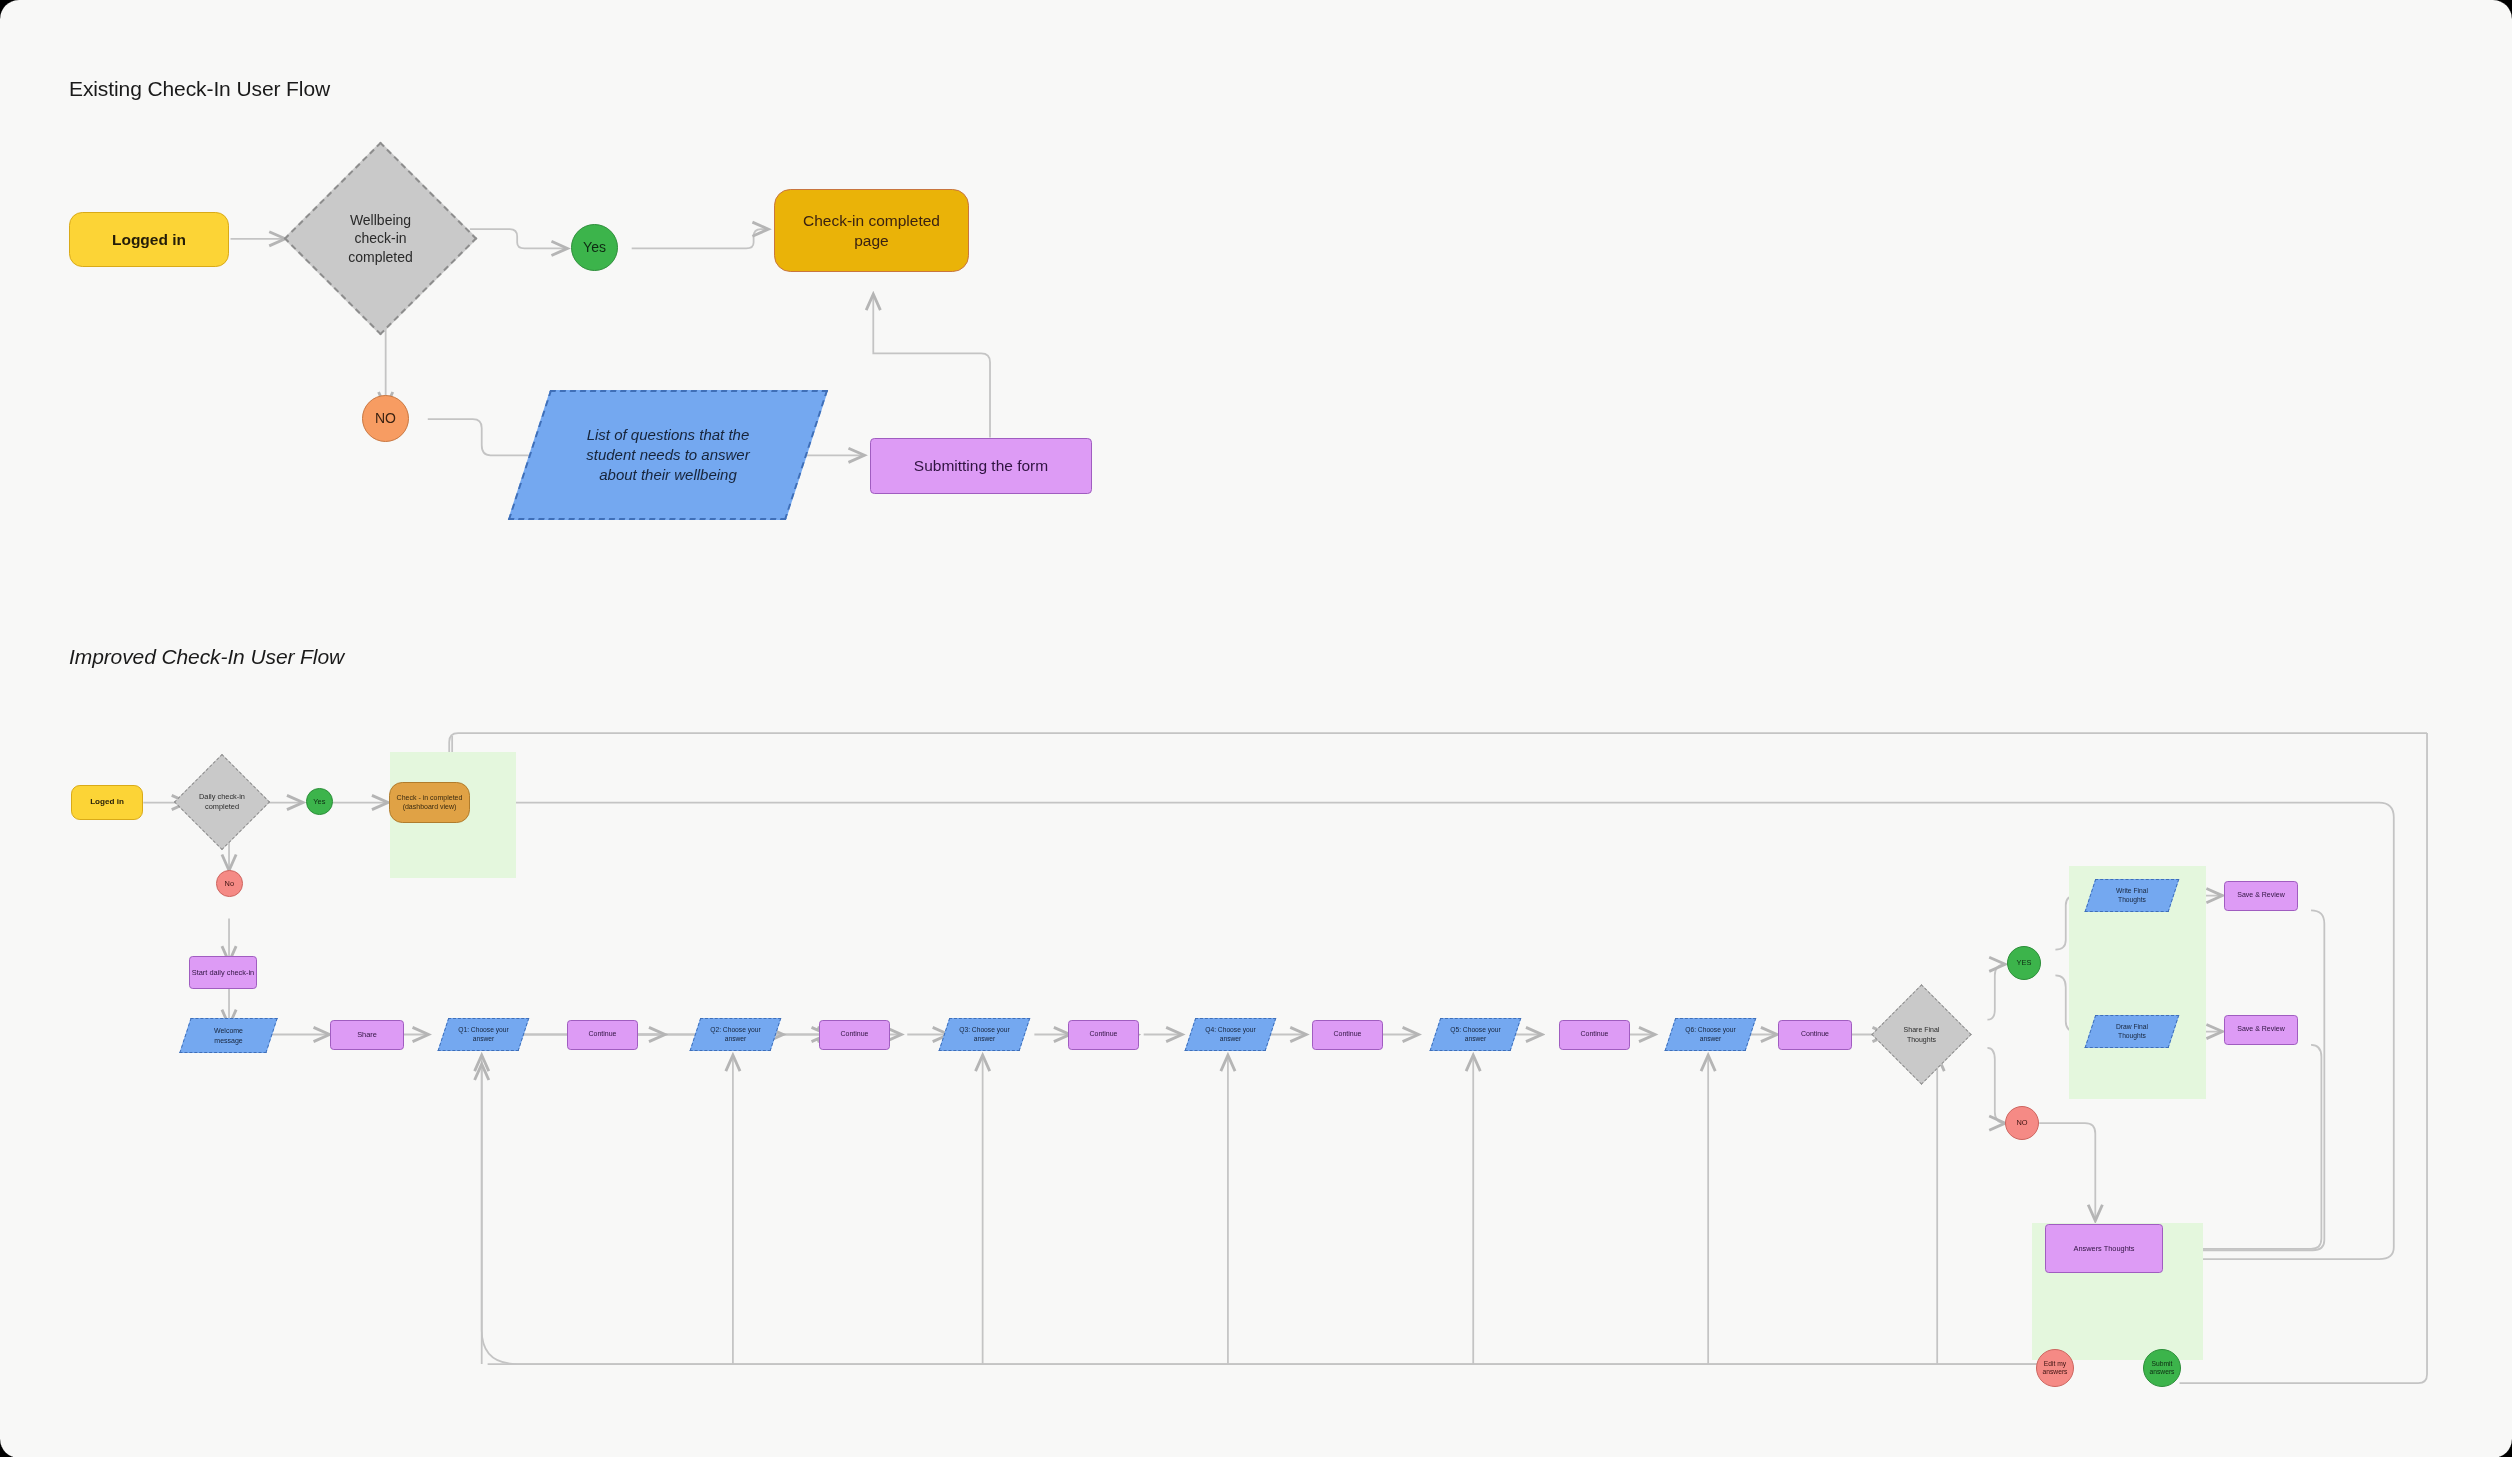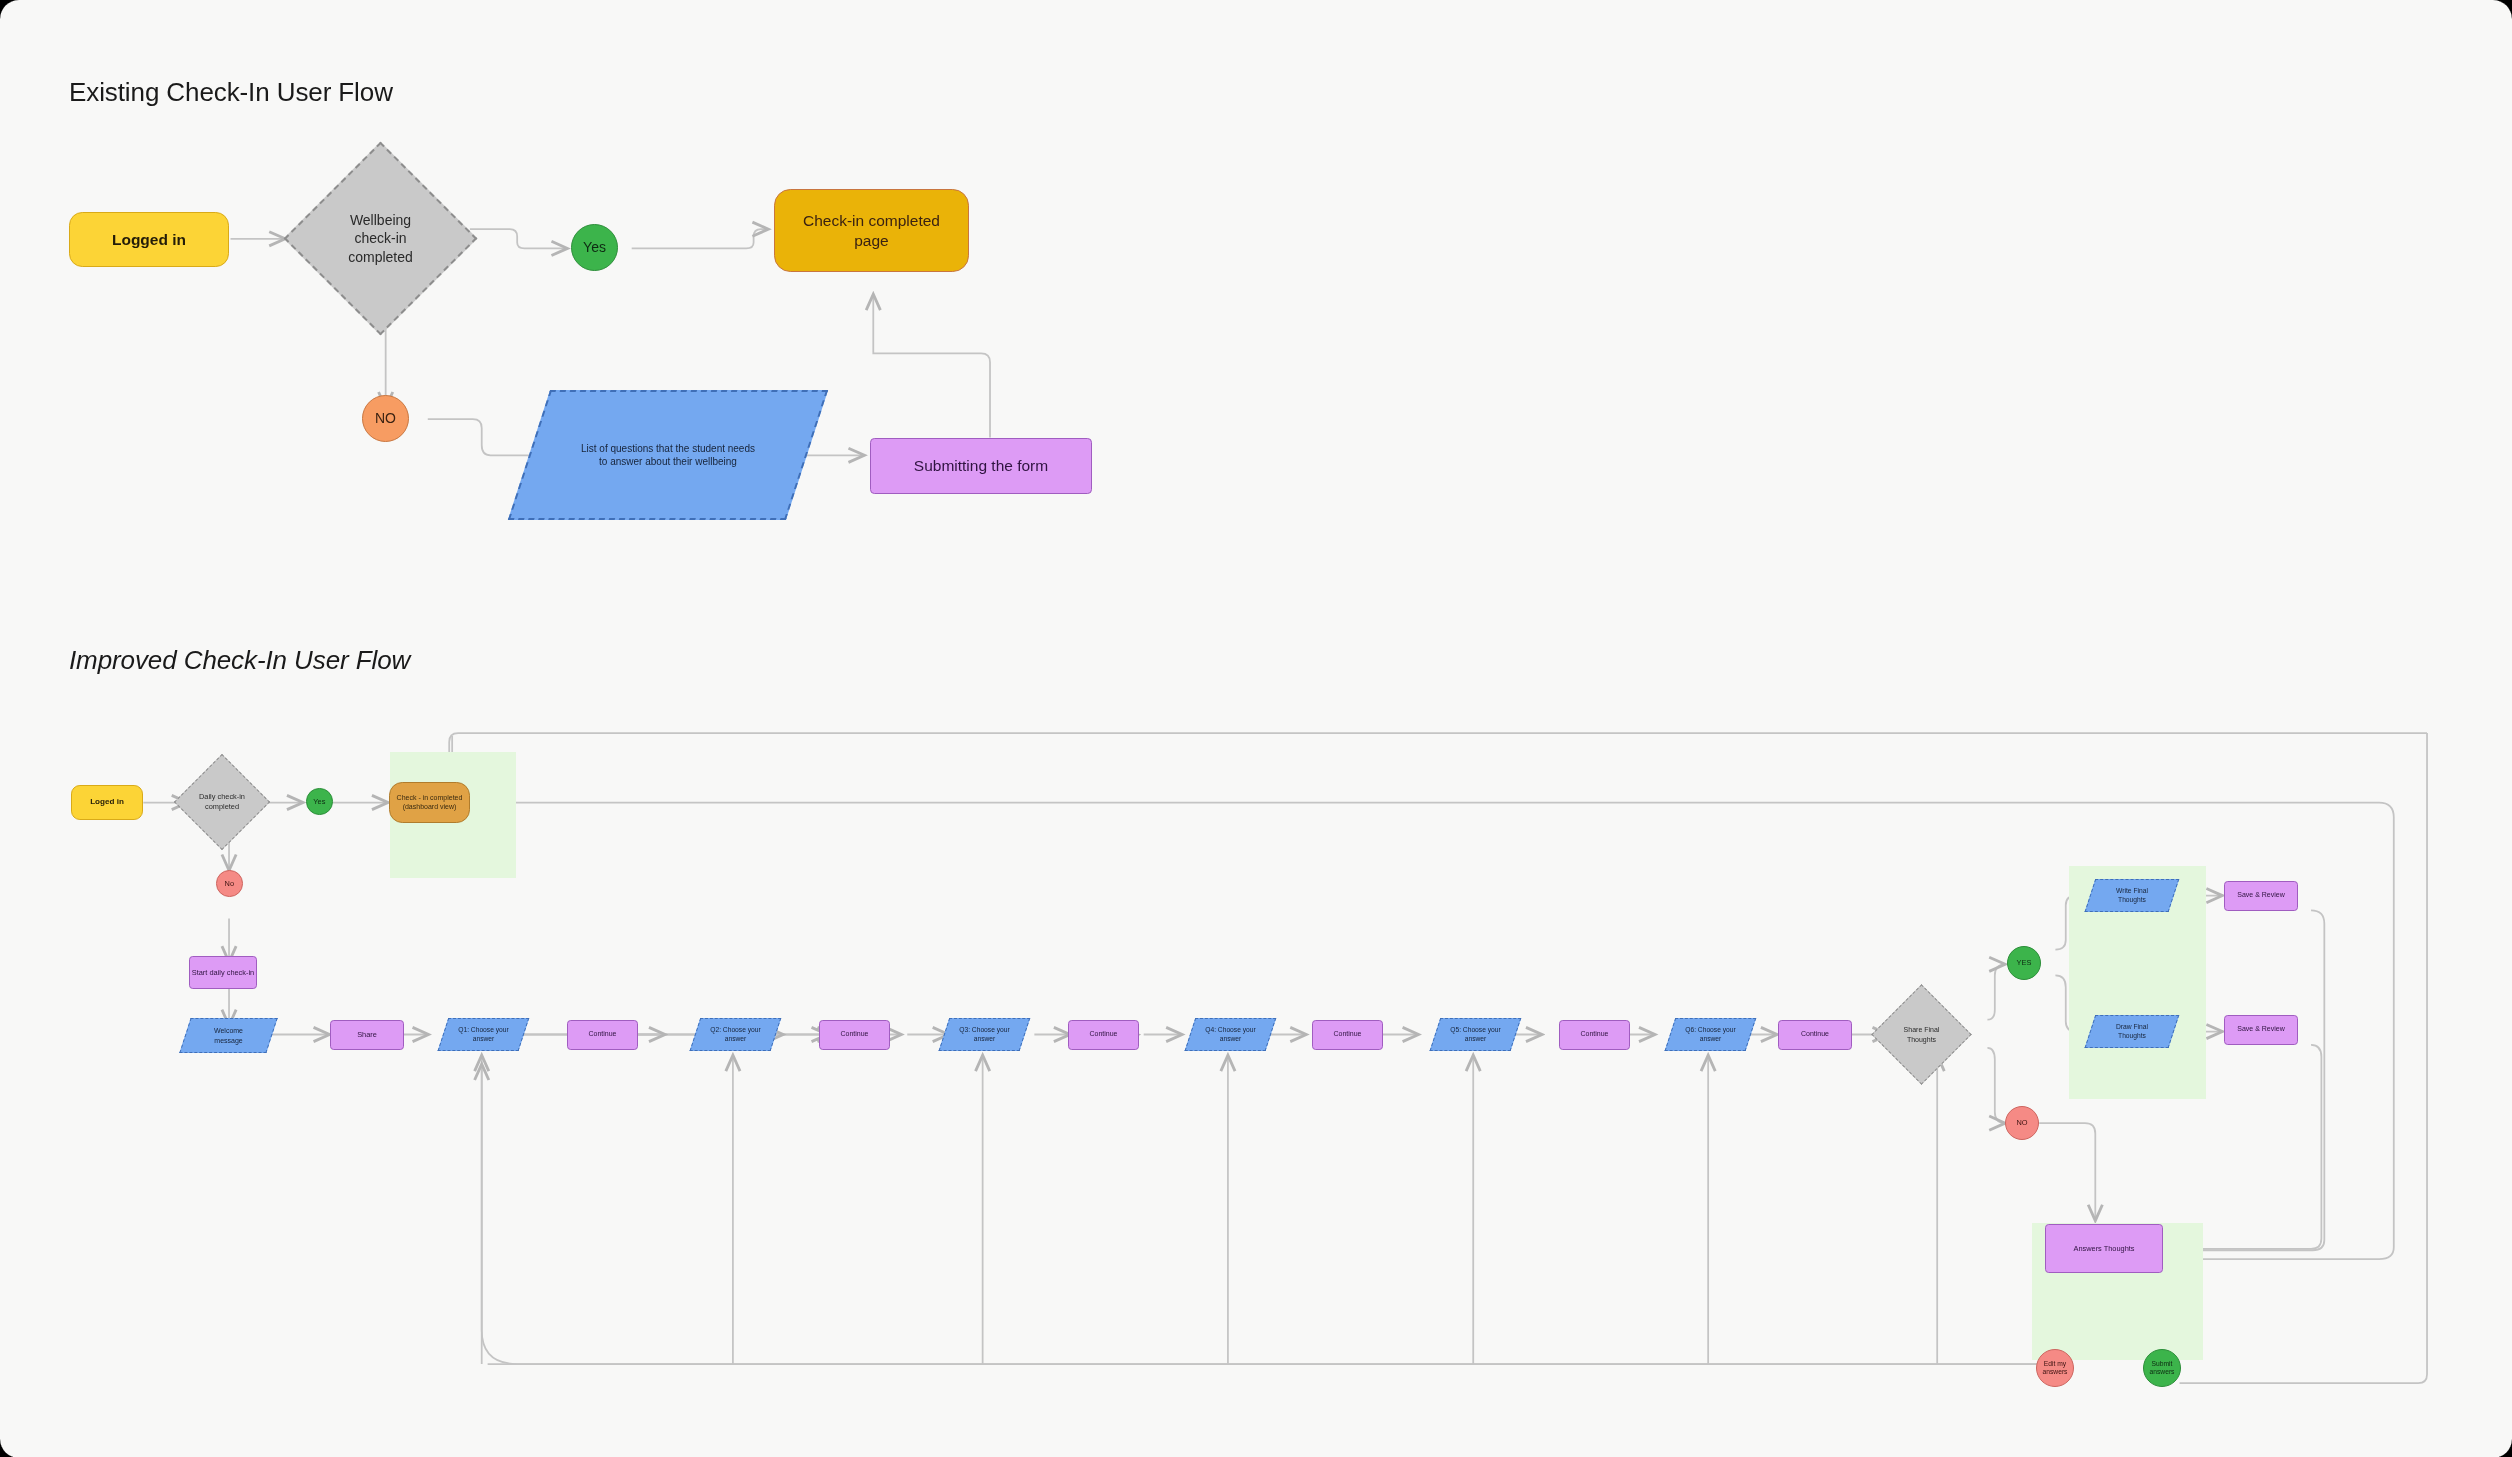--- a/index.html
+++ b/index.html
@@ -14,21 +14,21 @@
   .corner.tr{top:0;right:0;}
   .corner.bl{bottom:0;left:0;}
   .corner.br{bottom:0;right:0;}
   .corner::after{content:"";position:absolute;width:19px;height:19px;background:#f8f8f7;}
   .corner.tl::after{border-top-left-radius:19px;top:0;left:0;}
   .corner.tr::after{border-top-right-radius:19px;top:0;right:0;}
   .corner.bl::after{border-bottom-left-radius:19px;bottom:0;left:0;}
   .corner.br::after{border-bottom-right-radius:19px;bottom:0;right:0;}
 
   .section-title{
-    position:absolute;color:#1a1a1a;font-size:26px;font-weight:400;
+    position:absolute;color:#1a1a1a;font-size:21px;font-weight:400;
     letter-spacing:-0.1px;white-space:nowrap;
   }
 
   svg.wires{position:absolute;left:0;top:0;width:2512px;height:1458px;pointer-events:none;}
 
   .node{position:absolute;box-sizing:border-box;display:flex;align-items:center;
         justify-content:center;text-align:center;color:#2a2130;line-height:1.25;}
 
   
   .yellow{background:#fcd436;border:1.5px solid #d9aa18;border-radius:13.3px;font-weight:bold;color:#231c08;}
@@ -153,21 +153,21 @@
   </div>
 
   <div class="node green-c" style="left:571px;top:224px;width:47px;height:47px;font-size:14px;">Yes</div>
 
   <div class="node orange" style="left:774px;top:189px;width:195px;height:83px;font-size:15.5px;padding:0 13.3px;">Check-in completed page</div>
 
   <div class="node orange-c" style="left:362px;top:395px;width:47px;height:47px;font-size:14px;">NO</div>
 
   <div class="para" style="left:529px;top:390px;width:278px;height:130px;">
     <div class="pshape"></div>
-    <div class="ptext" style="font-size:10px;padding:0 47px;">List of questions that the student needs to answer about their wellbeing</div>
+    <div class="ptext" style="font-size:15px;padding:0 47px;font-style:italic;">List of questions that the student needs to answer about their wellbeing</div>
   </div>
 
   <div class="node purple" style="left:870px;top:426px;width:222px;height:56px;font-size:15.5px;margin-top:12px;">Submitting the form</div>
 
   <div class="outline-box" style="left:449px;top:733px;width:1980px;height:652px;border:none;"></div>
 
   <div class="group-box" style="left:390px;top:752px;width:126px;height:126px;"></div>
   <div class="group-box" style="left:2069px;top:866px;width:137px;height:233px;"></div>
   <div class="group-box" style="left:2032px;top:1223px;width:171px;height:137px;"></div>
 

